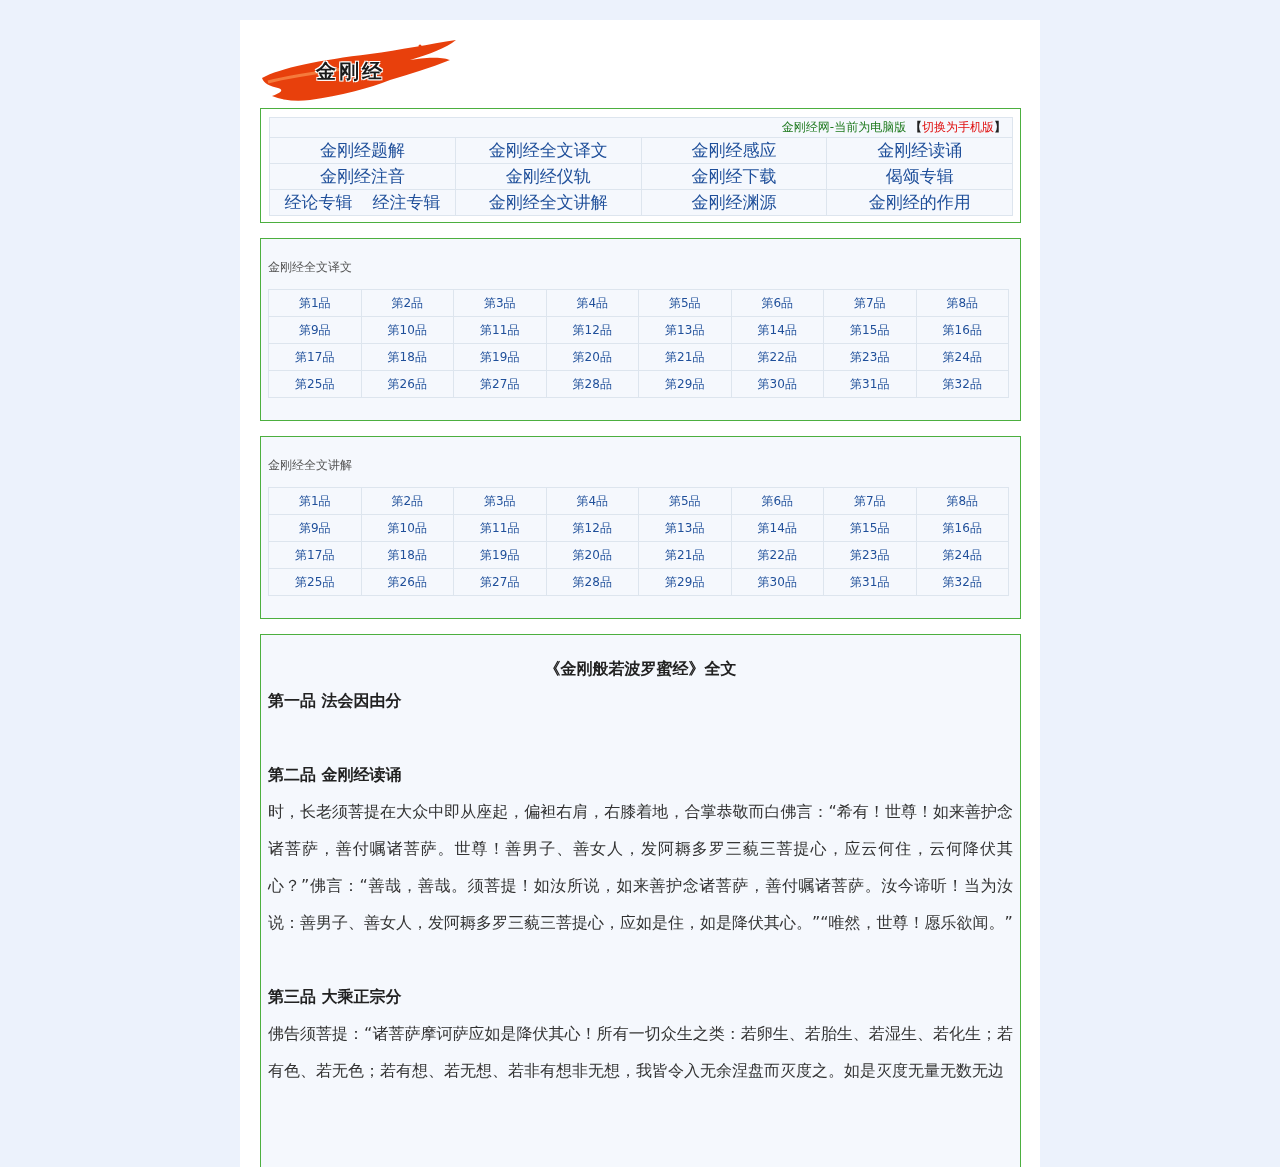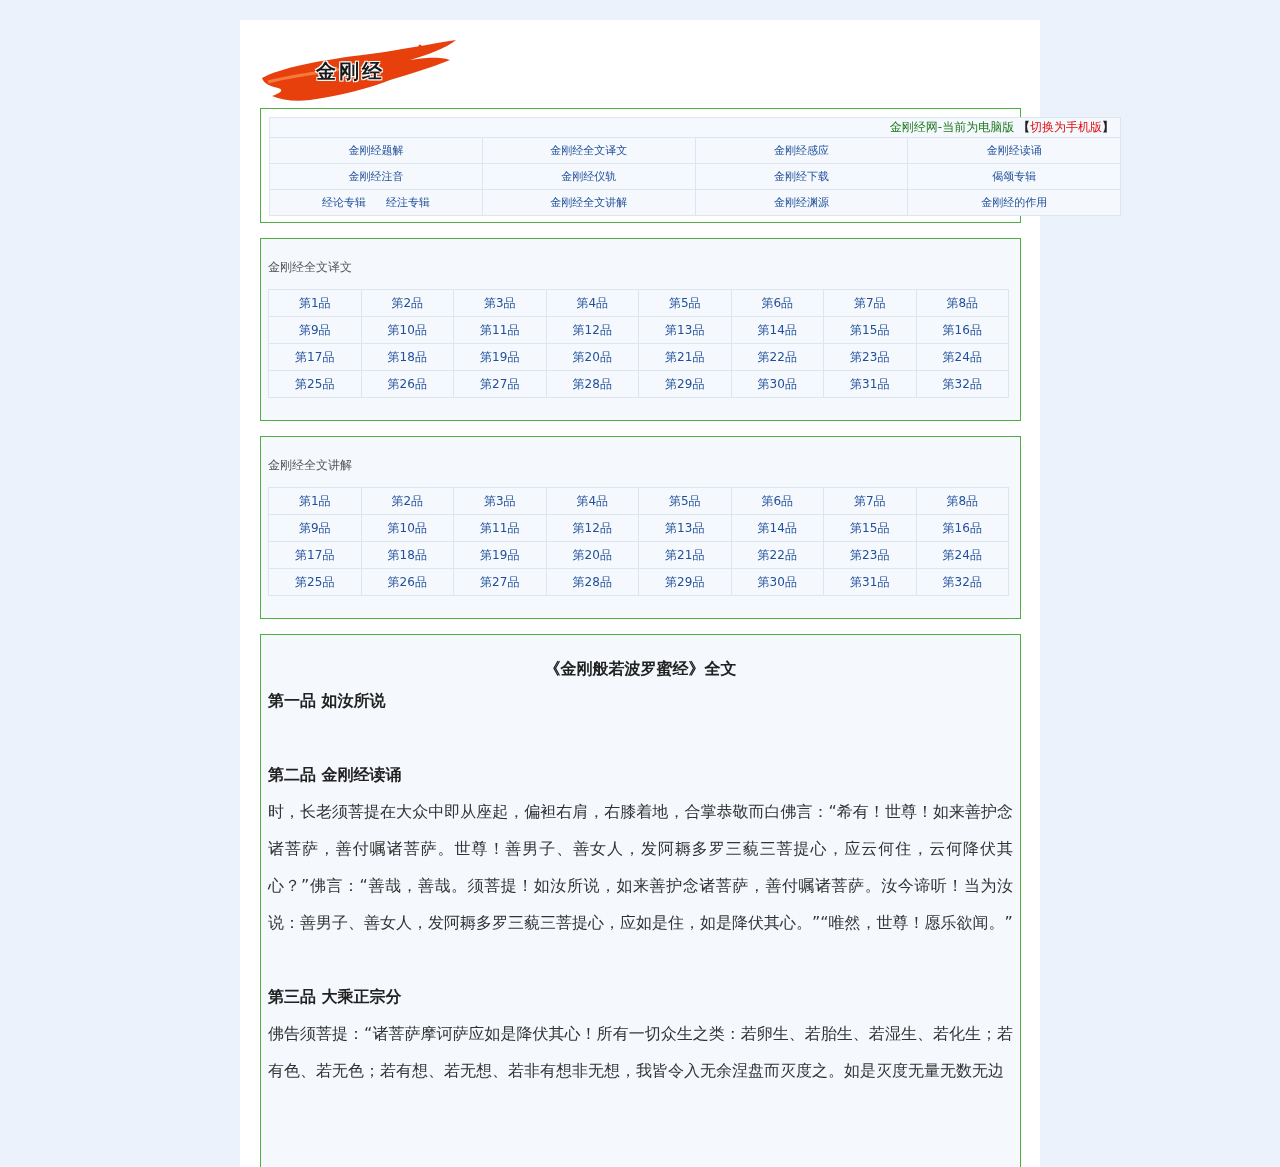--- a/index.html
+++ b/index.html
@@ -28,28 +28,28 @@
       text-shadow: 1px 1px 0 #fff, -1px -1px 0 #fff, 1px -1px 0 #fff, -1px 1px 0 #fff;
     }
     .box {
       position: absolute; left: 20px; width: 761px;
       border: 1px solid #4caf3f;
       background: #ffffff;
     }
     
     .nav-box { top: 88px; height: 115px; }
     .nav-table {
-      position: absolute; left: 8px; top: 8px; width: 852px;
+      position: absolute; left: 8px; top: 8px; width: 744px;
       border-collapse: collapse;
       background: #f5f8fd;
     }
     .nav-table td {
       border: 1px solid #dde5ee;
       height: 26px; text-align: center;
-      font-size: 11px;
+      font-size: 17px;
     }
     .nav-table .topbar {
       height: 20px; text-align: right; padding-right: 6px;
       font-size: 12px;
     }
     .site-label { color: #1f7a1f; }
     .switch-bracket { color: #222; font-weight: bold; }
     .switch-link { color: #e01010; text-decoration: none; }
     a.lnk { color: #1f4f9a; text-decoration: none; }
     .nav-table td a.lnk + a.lnk { margin-left: 20px; }
@@ -231,21 +231,21 @@
         <td><a class="lnk" href="#">第31品</a></td>
         <td><a class="lnk" href="#">第32品</a></td>
       </tr>
     </tbody>
       </table>
   </div>
 
   <div class="box content-box">
     <div class="doc-title">《金刚般若波罗蜜经》全文</div>
     <div style="height:1px"></div>
-    <div class="sec-title">第一品 如汝所说</div>
+    <div class="sec-title">第一品 法会因由分</div>
     <div class="spacer"></div>
     <div class="sec-title">第二品 金刚经读诵</div>
     <p class="para">时，长老须菩提在大众中即从座起，偏袒右肩，右膝着地，合掌恭敬而白佛言：“希有！世尊！如来善护念诸菩萨，善付嘱诸菩萨。世尊！善男子、善女人，发阿耨多罗三藐三菩提心，应云何住，云何降伏其心？”佛言：“善哉，善哉。须菩提！如汝所说，如来善护念诸菩萨，善付嘱诸菩萨。汝今谛听！当为汝说：善男子、善女人，发阿耨多罗三藐三菩提心，应如是住，如是降伏其心。”“唯然，世尊！愿乐欲闻。”</p>
     <div class="spacer"></div>
     <div class="sec-title">第三品 大乘正宗分</div>
     <p class="para">佛告须菩提：“诸菩萨摩诃萨应如是降伏其心！所有一切众生之类：若卵生、若胎生、若湿生、若化生；若有色、若无色；若有想、若无想、若非有想非无想，我皆令入无余涅盘而灭度之。如是灭度无量无数无边</p>
   </div>
 
 </div>
 

